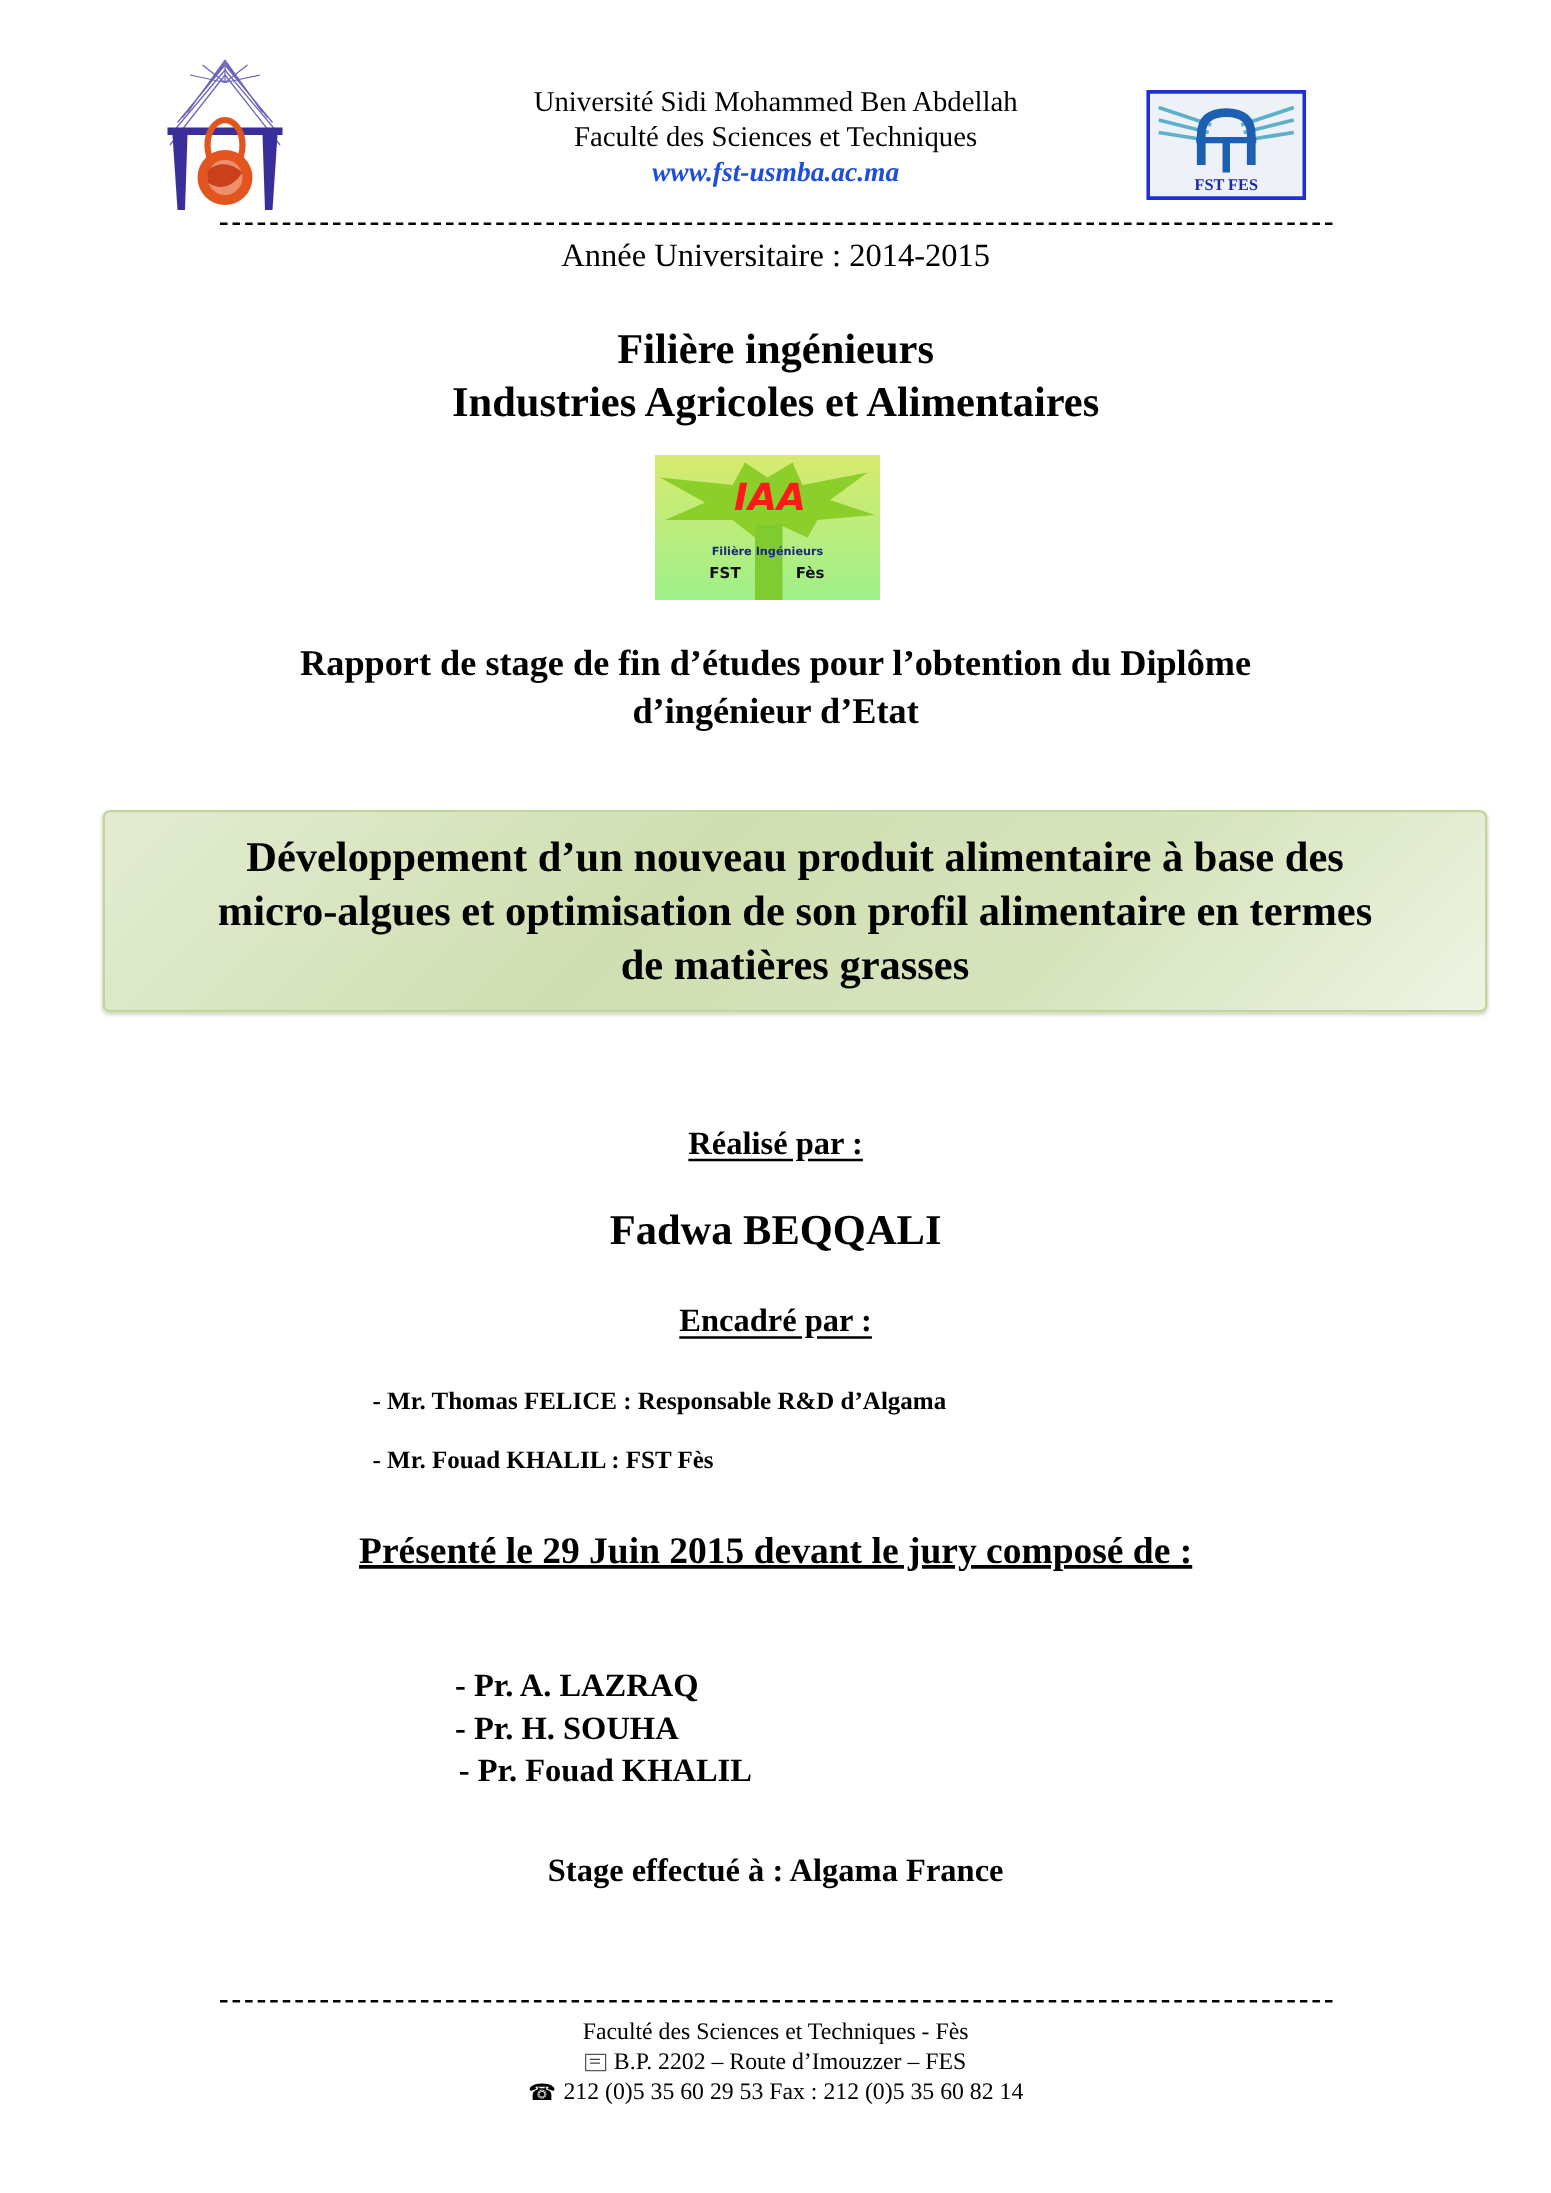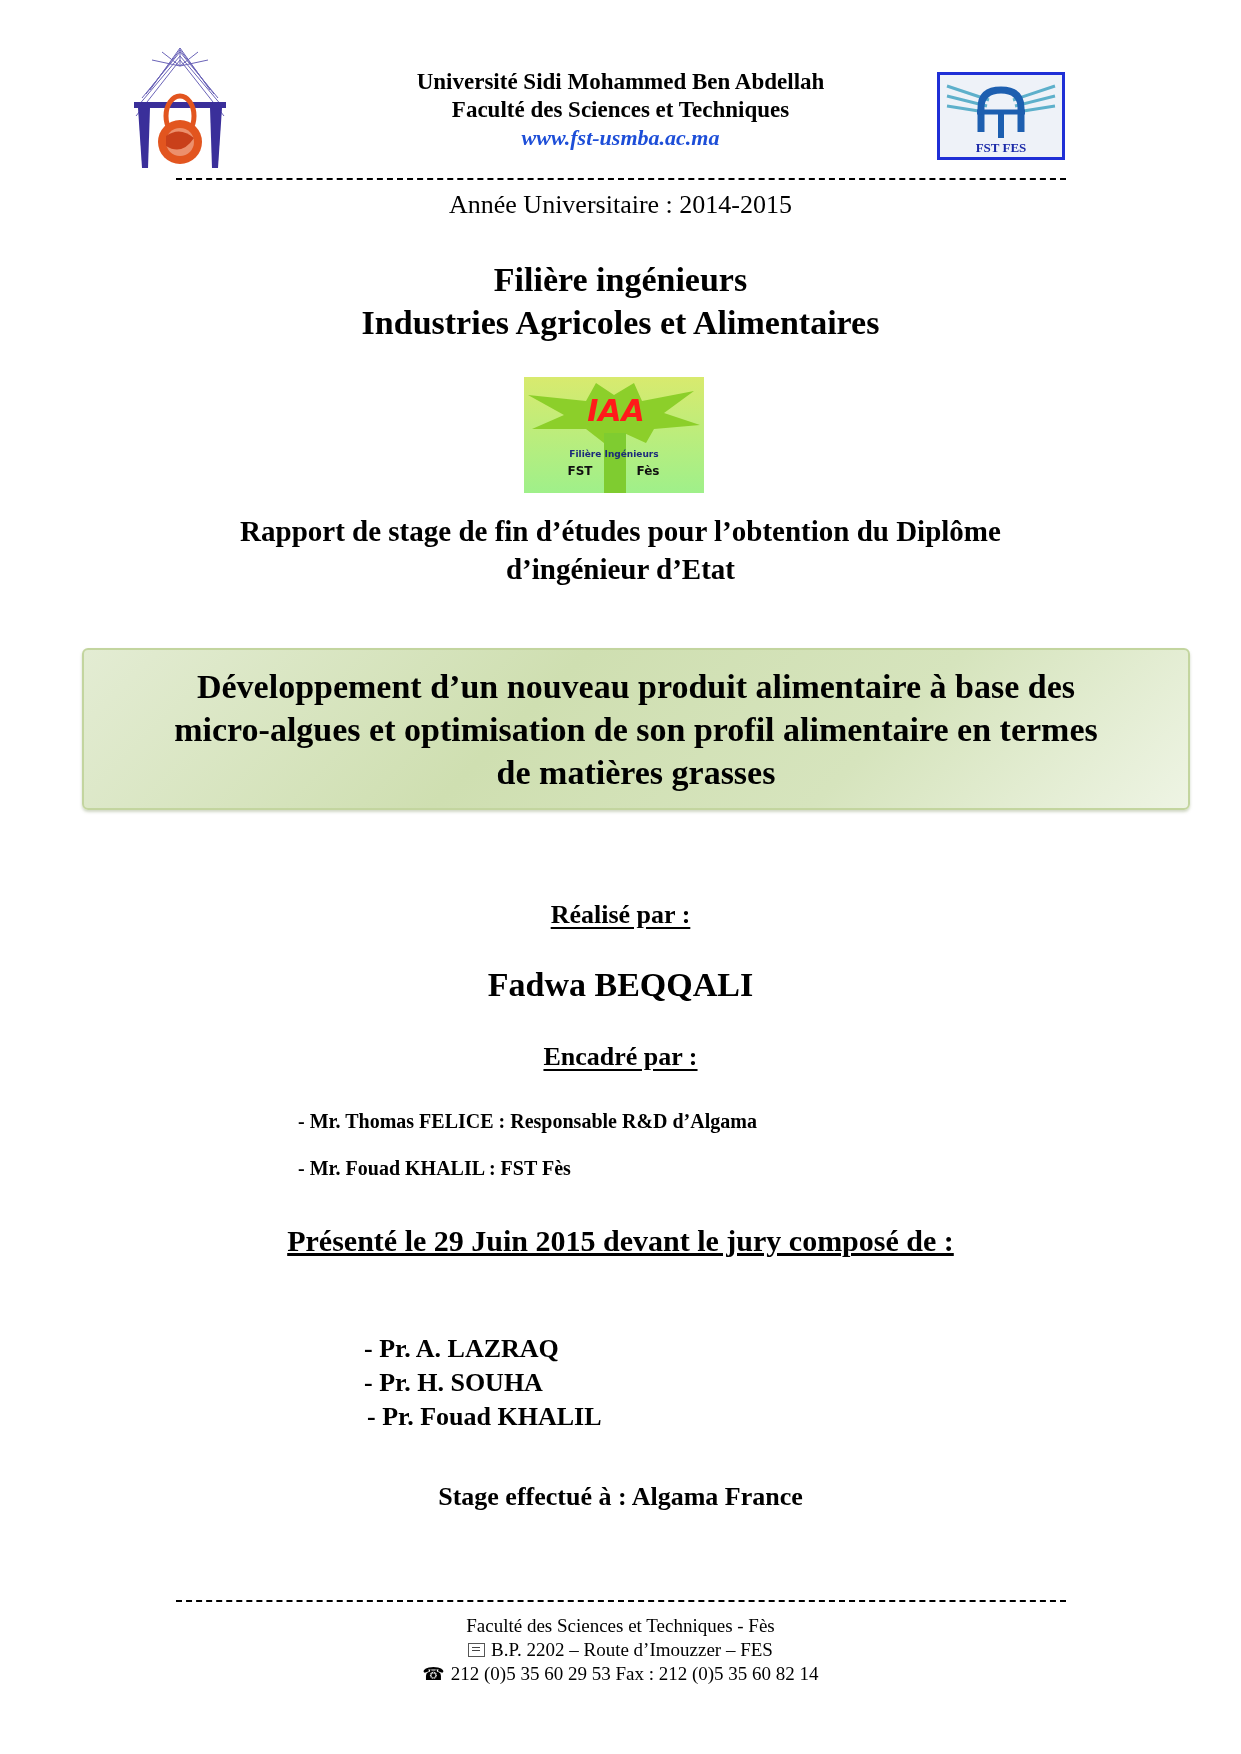--- a/index.html
+++ b/index.html
@@ -5,29 +5,29 @@
     html, body { margin: 0; padding: 0; background: #ffffff; }
     body {
       width: 1241px; height: 1754px; position: relative; overflow: hidden;
       font-family: "Liberation Serif", "DejaVu Serif", serif; color: #000;
     }
     .abs { position: absolute; }
     .center { left: 0; width: 1241px; text-align: center; }
 
     
     .logo-left { left: 132px; top: 46px; width: 96px; height: 124px; }
-    .logo-right { left: 914px; top: 72px; width: 103px; height: 88px; padding-left: 23px; }
-    .hdr-line { font-size: 23px; font-weight: bold; line-height: 28px; }
+    .logo-right { left: 894px; top: 72px; width: 103px; height: 88px; padding-left: 23px; }
+    .hdr-line { font-size: 23px; font-weight: normal; line-height: 28px; }
     .hdr-url { font-size: 22px; font-weight: bold; font-style: italic; color: #1d4ed8; line-height: 28px; }
     .dash { left: 176px; width: 890px; height: 0; border-top: 2px dashed #000; }
 
     .annee { font-size: 26px; top: 190px; }
     .filiere { font-size: 34px; font-weight: bold; line-height: 43px; top: 258px; }
 
-    .iaa { left: 524px; top: 364px; width: 180px; height: 116px; margin-top: 13px; }
+    .iaa { left: 524px; top: 364px; width: 180px; height: 116px; }
 
     .rapport { font-size: 29px; font-weight: bold; line-height: 38px; top: 512px; }
 
     .title-box {
       left: 82px; top: 648px; width: 1104px; height: 158px;
       border-radius: 6px;
       border: 2px solid #c3d59f;
       background: linear-gradient(135deg, #e3ecd3 0%, #cfdfb1 40%, #d6e4bd 70%, #eef4e4 100%);
       box-shadow: 0 2px 3px rgba(120,140,90,0.35);
       display: flex; align-items: center; justify-content: center;

